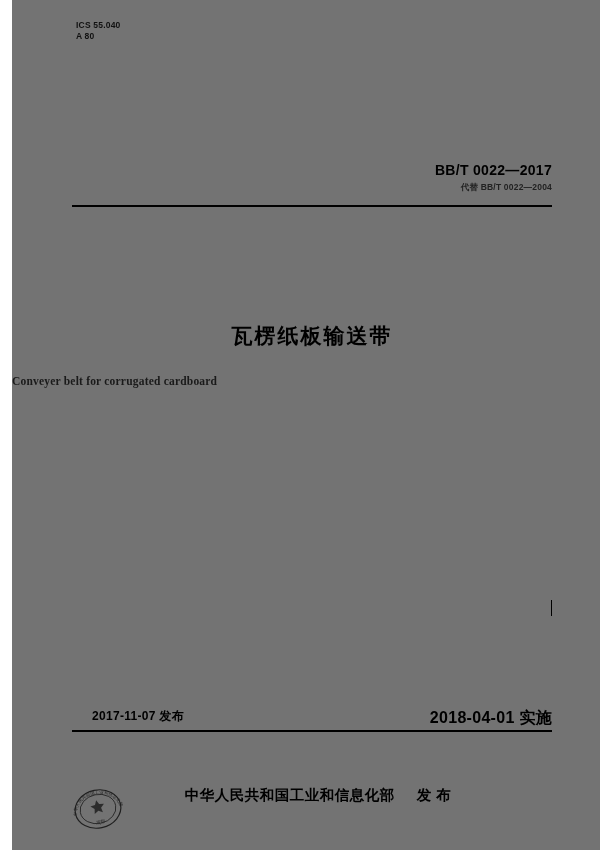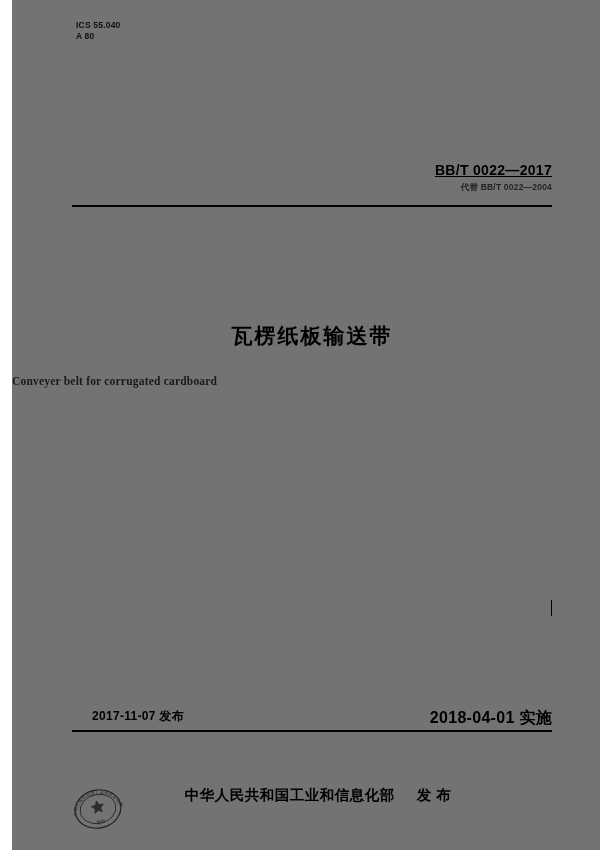--- a/index.html
+++ b/index.html
@@ -65,21 +65,20 @@
 
   .std-code {
     position: absolute;
     right: 60px;
     top: 162px;
     text-align: right;
     font-size: 14px;
     font-weight: bold;
     color: #000;
     letter-spacing: 0.3px;
-    text-decoration: underline;
   }
   .std-replaces {
     position: absolute;
     right: 60px;
     top: 182px;
     text-align: center;
     font-size: 8.5px;
     font-weight: bold;
     color: #222;
     letter-spacing: 0.2px;

